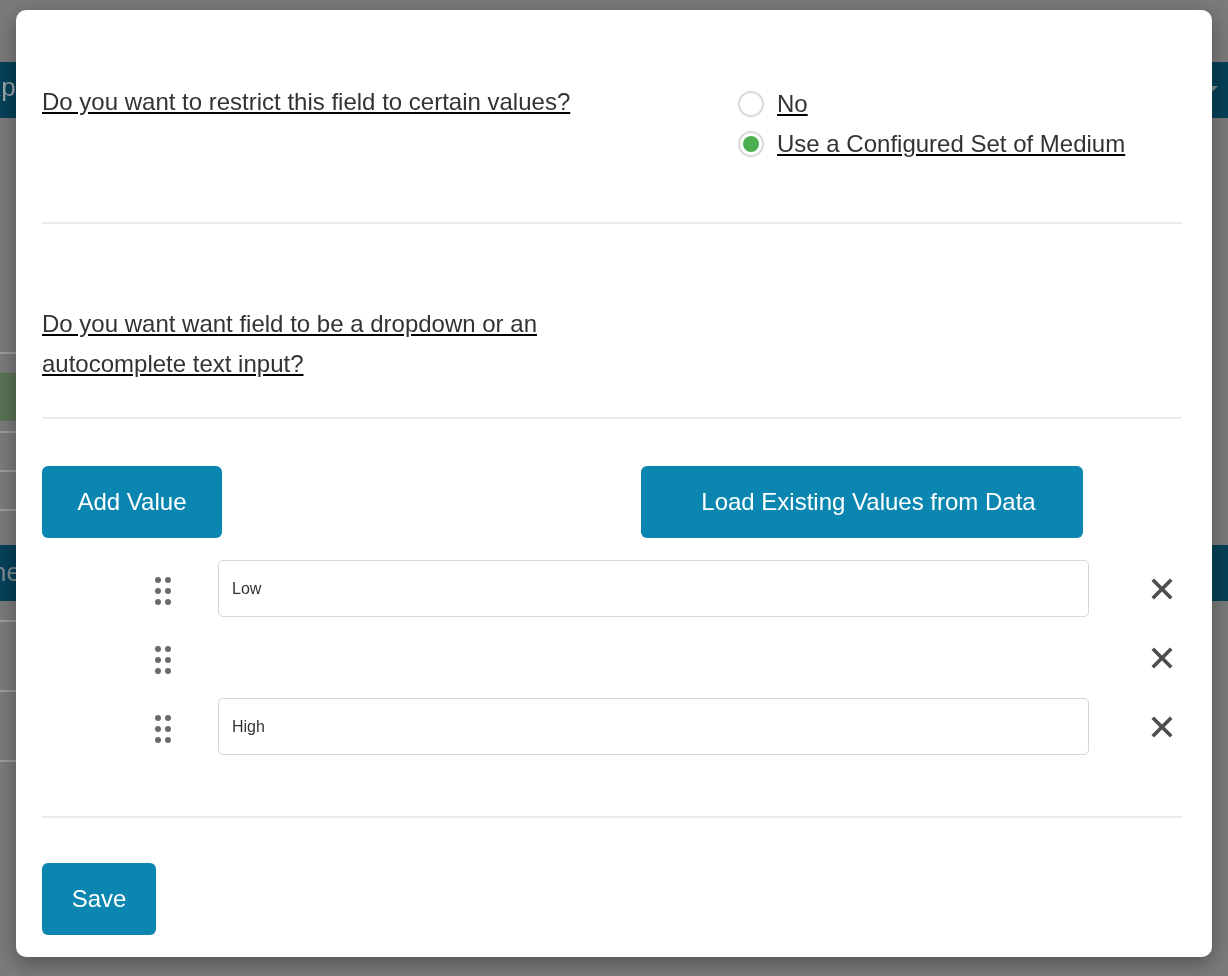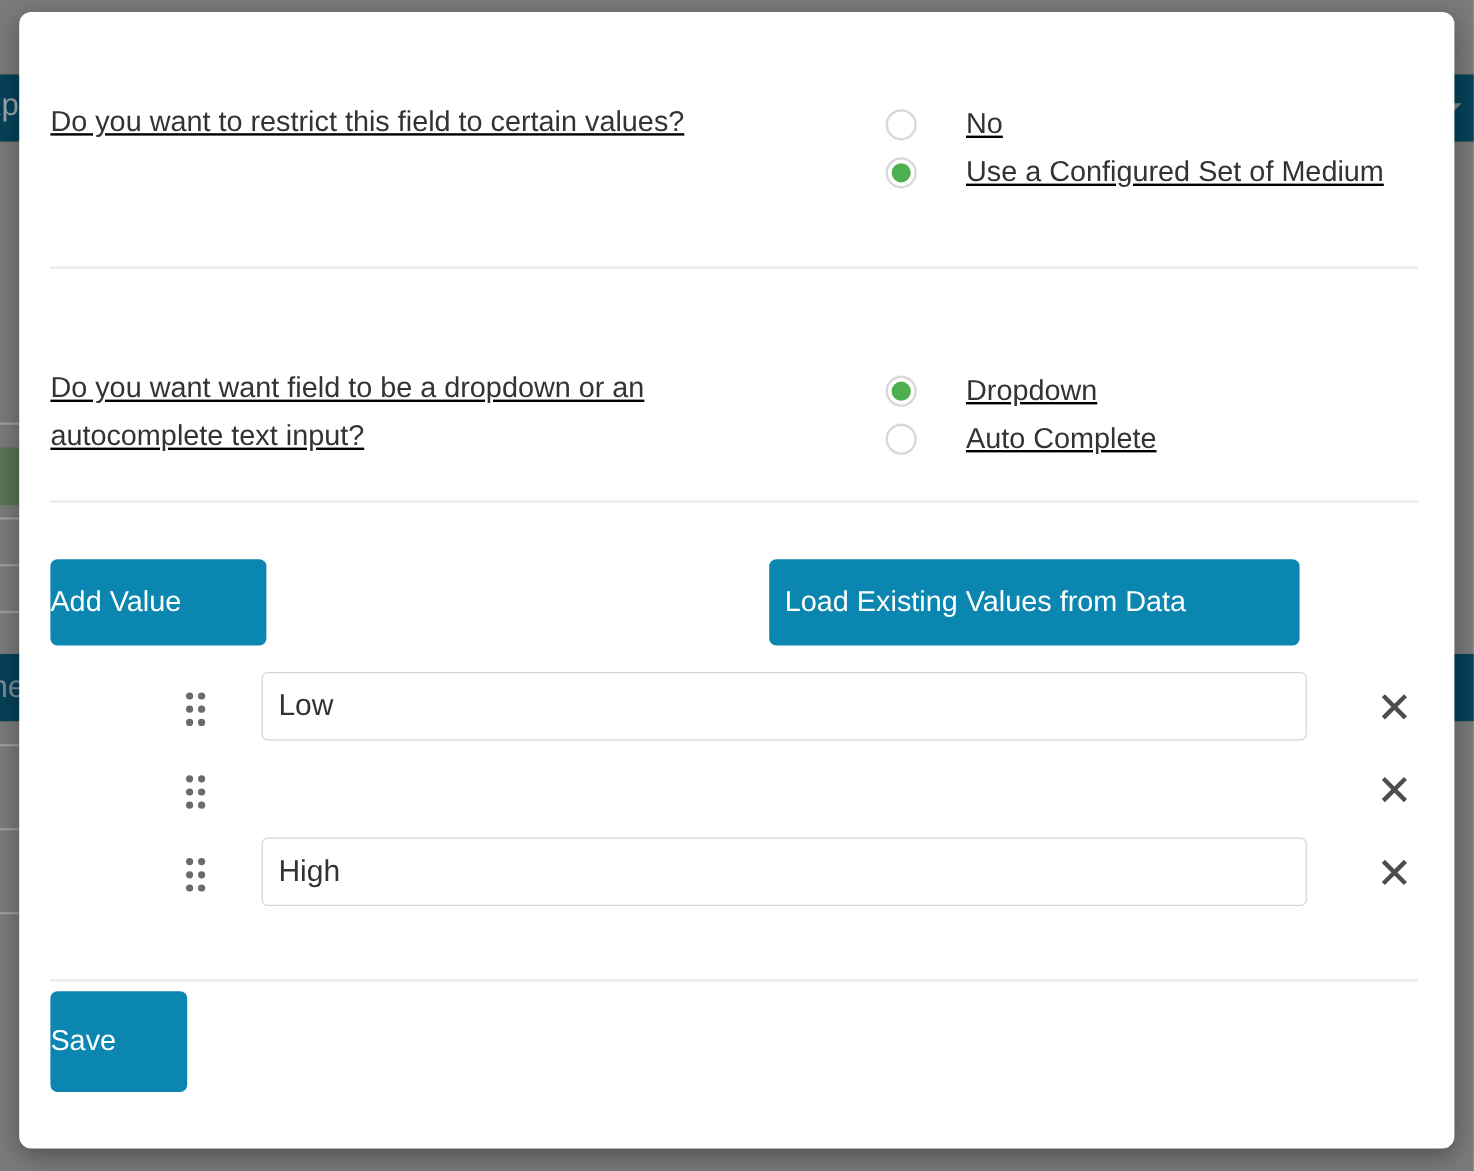--- a/index.html
+++ b/index.html
@@ -114,21 +114,20 @@
     margin-left: 26px;
   }
   .q-options {
     margin-left: 96px;
     padding-top: 2px;
   }
   .opt {
     display: flex;
     align-items: center;
     height: 40px;
-    gap: 28px;
   }
   .radio {
     width: 26px;
     height: 26px;
     border-radius: 50%;
     border: 2px solid #d8d8d8;
     background: #ffffff;
     box-sizing: border-box;
     flex: 0 0 auto;
     position: relative;
@@ -164,25 +163,25 @@
     position: absolute;
     background: #0b86b0;
     color: #ffffff;
     border: none;
     border-radius: 6px;
     font-family: "Liberation Sans", sans-serif;
     font-size: 24px;
     line-height: 1;
     cursor: pointer;
     padding: 0;
-    text-align: left;
+    text-align: center;
   }
   #add-value-button  { left: 26px;  top: 456px; width: 180px; height: 72px; }
   #load-values-button{ left: 625px; top: 456px; width: 442px; height: 72px; padding-left: 13px; }
-  #save-button       { left: 26px;  top: 816px; width: 114px; height: 84px; }
+  #save-button       { left: 26px;  top: 853px; width: 114px; height: 72px; }
 
   
   .value-rows {
     position: absolute;
     left: 0;
     top: 549px;
     width: 100%;
   }
   .value-row {
     position: relative;
@@ -211,21 +210,21 @@
     position: absolute;
     left: 202px;
     top: 1px;
     width: 871px;
     height: 57px;
     box-sizing: border-box;
     border: 1px solid #d6d6d6;
     border-radius: 5px;
     background: #ffffff;
     font-family: "Liberation Sans", sans-serif;
-    font-size: 25px;
+    font-size: 16px;
     color: #333333;
     padding: 0 13px;
     outline: none;
   }
   .remove-btn {
     position: absolute;
     left: 1128px;
     top: 12px;
     width: 36px;
     height: 36px;
@@ -278,30 +277,20 @@
         <span class="radio checked"></span>
         <span class="opt-label">Use a Configured Set of Medium</span>
       </label>
     </div>
   </div>
 
   <div class="divider" style="top:212px"></div>
 
   <div class="q-row" style="top:294px">
     <div class="q-label">Do you want want field to be a dropdown or an autocomplete text input?</div>
-    <div class="q-options">
-      <label class="opt">
-        <span class="radio checked"></span>
-        <span class="opt-label">Dropdown</span>
-      </label>
-      <label class="opt">
-        <span class="radio"></span>
-        <span class="opt-label">Auto Complete</span>
-      </label>
-    </div>
   </div>
 
   <div class="divider" style="top:407px"></div>
 
   <button class="btn" id="add-value-button">Add Value</button>
   <button class="btn" id="load-values-button">Load Existing Values from Data</button>
 
   <div class="value-rows">
 
     <div class="value-row">

